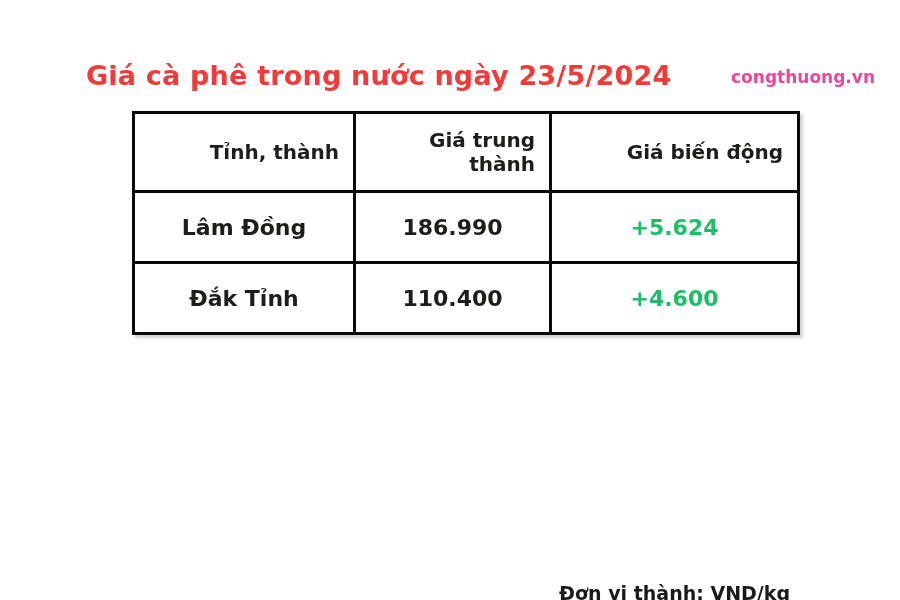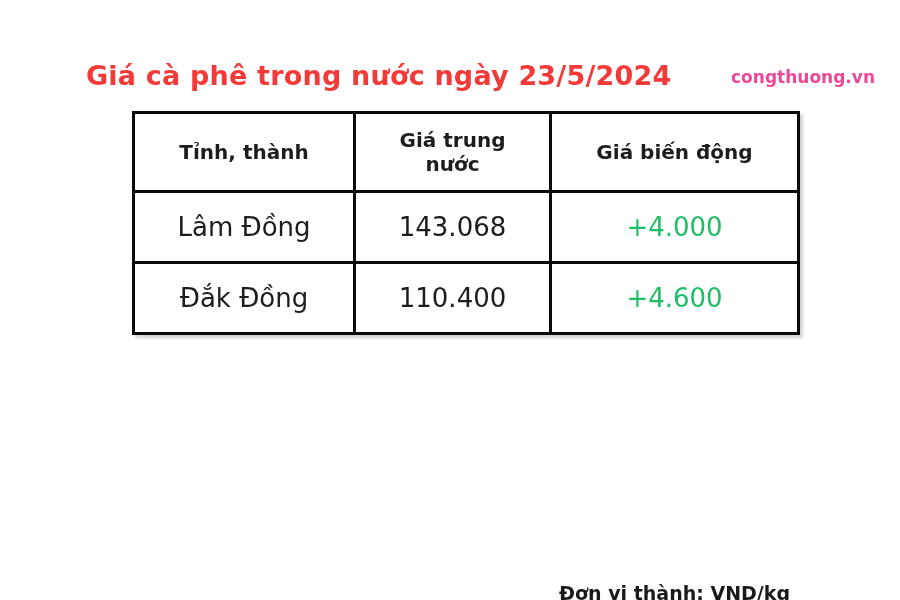--- a/index.html
+++ b/index.html
@@ -50,25 +50,26 @@
   .price-table th, .price-table td {
     border: 3px solid var(--border-black);
     text-align: center;
     vertical-align: middle;
     color: var(--text-dark);
   }
   .price-table th {
     height: 64px;
     font-size: 20px;
     font-weight: bold;
+    text-align: right;
   }
   .price-table td {
     height: 71px;
-    font-size: 26px;
-    font-weight: normal;
+    font-size: 22px;
+    font-weight: bold;
   }
   .price-table td.change {
     color: var(--change-green);
   }
 
   .unit-note {
     position: absolute;
     right: 110px;
     top: 554px;
     font-size: 19px;
@@ -87,32 +88,32 @@
 
   <table class="price-table">
     <colgroup>
       <col style="width:221px">
       <col style="width:196px">
       <col style="width:248px">
     </colgroup>
     <thead>
       <tr>
         <th>Tỉnh, thành</th>
-        <th>Giá trung nước</th>
+        <th>Giá trung thành</th>
         <th>Giá biến động</th>
       </tr>
     </thead>
     <tbody>
       <tr>
         <td>Lâm Đồng</td>
-        <td>143.068</td>
-        <td class="change">+4.000</td>
+        <td>186.990</td>
+        <td class="change">+5.624</td>
       </tr>
       <tr>
-        <td>Đắk Đồng</td>
+        <td>Đắk Tỉnh</td>
         <td>110.400</td>
         <td class="change">+4.600</td>
       </tr>
     </tbody>
   </table>
 
   <div class="unit-note">Đơn vị thành: VND/kg</div>
 
 </div>
 

